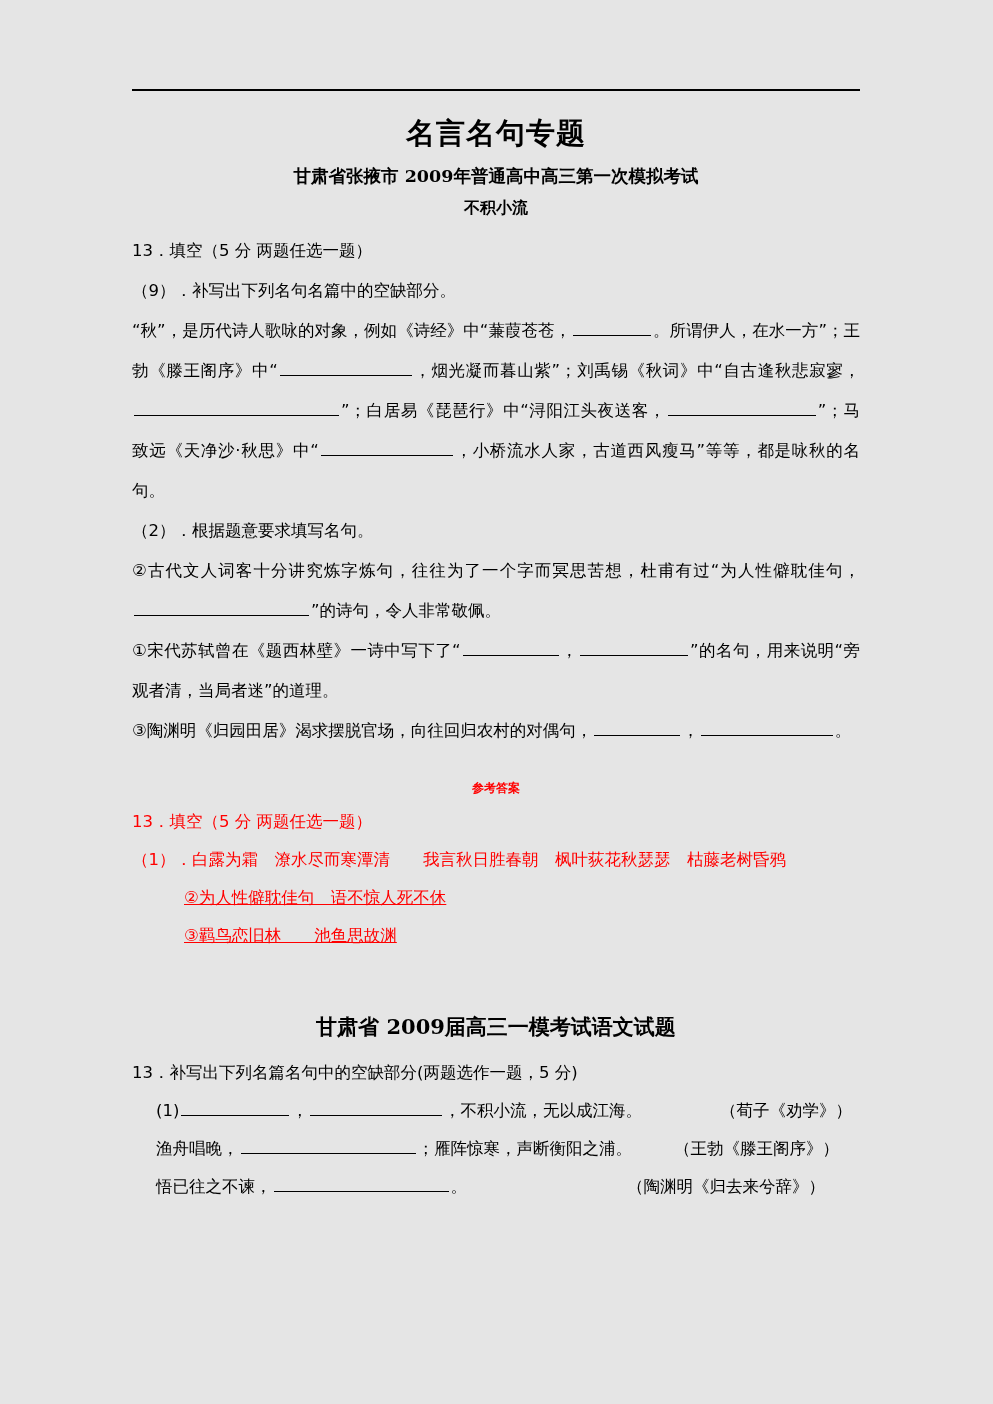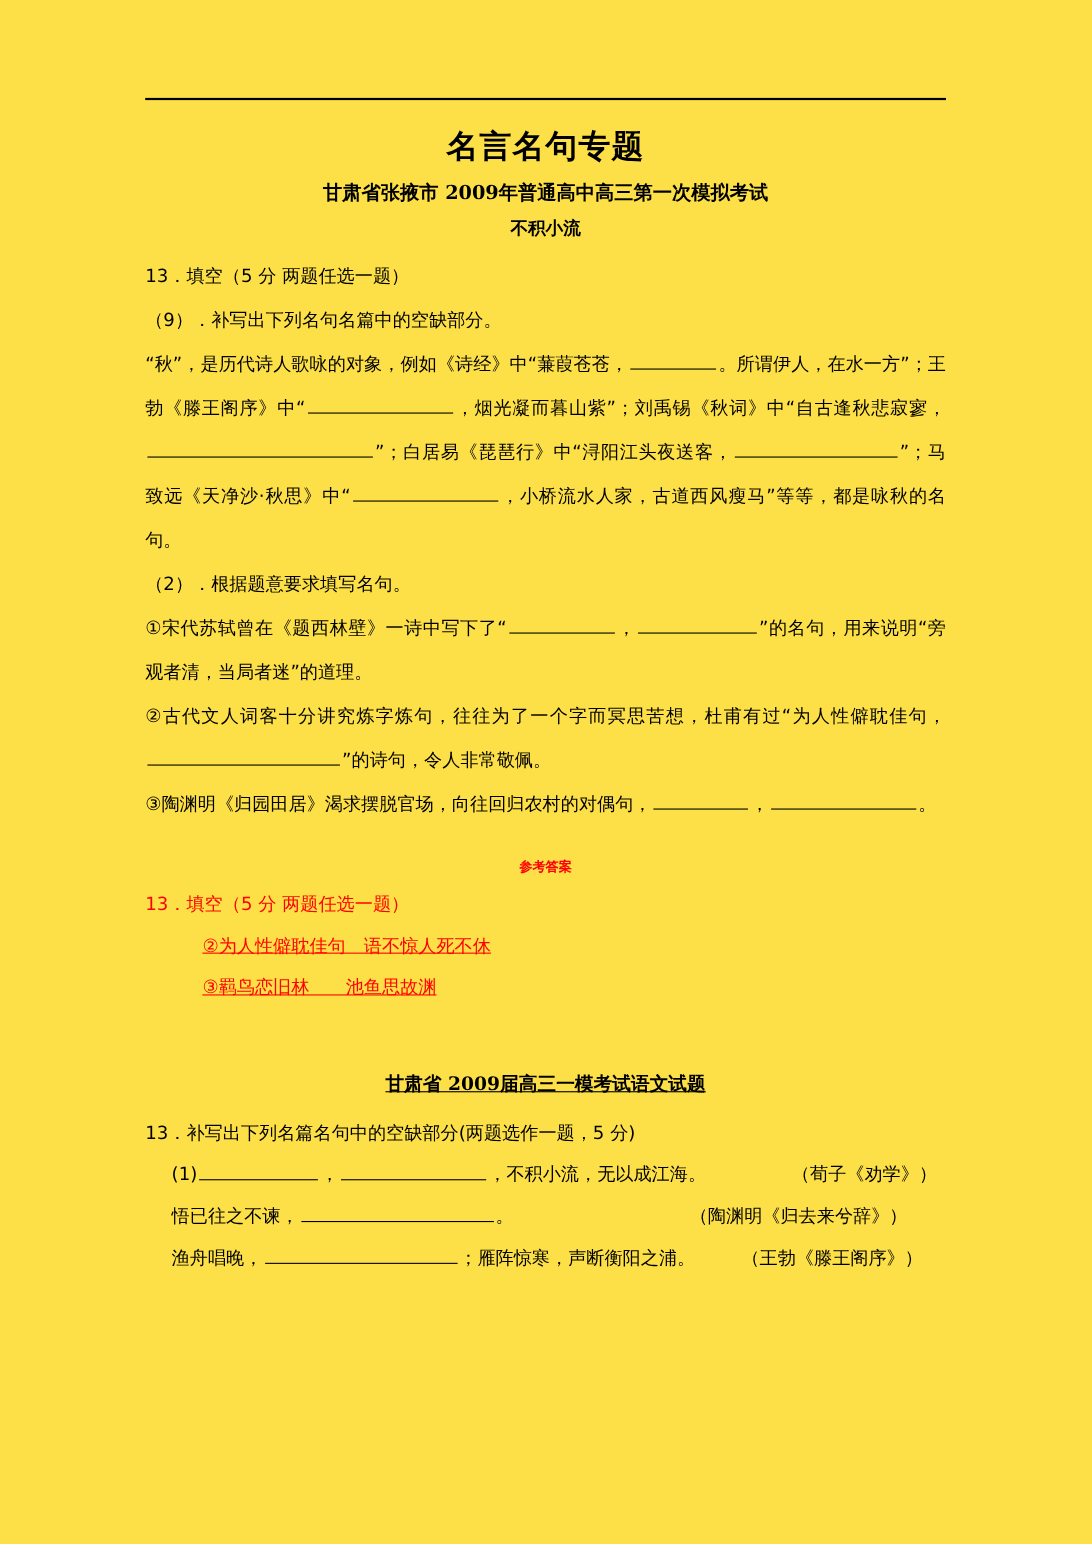--- a/index.html
+++ b/index.html
@@ -10,21 +10,21 @@
   }
   body {
     font-family: "DejaVu Sans", "Liberation Sans", sans-serif;
     color: #000000;
   }
   .page {
     position: relative;
     width: 993px;
     height: 1404px;
     margin: 0 auto;
-    background: #fde047;
+    background: #e5e5e5;
     overflow: hidden;
     box-sizing: border-box;
   }
   .content {
     position: absolute;
     left: 132px;
     top: 0;
     width: 728px;
   }
 
@@ -108,24 +108,23 @@
     margin: 0;
     white-space: pre-wrap;
   }
   .ans-indent { padding-left: 52px; text-decoration: underline; }
 
   
   .section2-title {
     text-align: center;
     font-family: "DejaVu Serif", "Liberation Serif", serif;
     font-weight: bold;
-    font-size: 17px;
+    font-size: 21px;
     margin-top: 58px;
     line-height: 1.3;
-    text-decoration: underline;
   }
   .q-line {
     font-size: 16.5px;
     line-height: 38px;
     margin: 0;
     position: relative;
     white-space: pre;
   }
   .q-line.first { margin-top: 14px; }
   .q-line .cite {
@@ -145,37 +144,38 @@
     <div class="sub-title2">不积小流</div>
 
     <p class="para spaced">13．填空（5 分 两题任选一题）</p>
 
     <p class="para">（9）．补写出下列名句名篇中的空缺部分。</p>
 
     <p class="para"><span>“秋”，是历代诗人歌咏的对象，例如《诗经》中“蒹葭苍苍，</span><span class="blank b-sm"></span><span>。所谓伊人，在水一方”；王勃《滕王阁序》中“</span><span class="blank b-lg"></span><span>，烟光凝而暮山紫”；刘禹锡《秋词》中“自古逢秋悲寂寥，</span><span class="blank b-xxl"></span><span>”；白居易《琵琶行》中“浔阳江头夜送客，</span><span class="blank b-mid"></span><span>”；马致远《天净沙·秋思》中“</span><span class="blank b-lg"></span><span>，小桥流水人家，古道西风瘦马”等等，都是咏秋的名句。</span></p>
 
     <p class="para">（2）．根据题意要求填写名句。</p>
 
+    <p class="para"><span>②古代文人词客十分讲究炼字炼句，往往为了一个字而冥思苦想，杜甫有过“为人性僻耽佳句，</span><span class="blank b-xl"></span><span>”的诗句，令人非常敬佩。</span></p>
+
     <p class="para"><span>①宋代苏轼曾在《题西林壁》一诗中写下了“</span><span class="blank b-w2"></span><span>，</span><span class="blank b-md"></span><span>”的名句，用来说明“旁观者清，当局者迷”的道理。</span></p>
-
-    <p class="para"><span>②古代文人词客十分讲究炼字炼句，往往为了一个字而冥思苦想，杜甫有过“为人性僻耽佳句，</span><span class="blank b-xl"></span><span>”的诗句，令人非常敬佩。</span></p>
 
     <p class="para"><span>③陶渊明《归园田居》渴求摆脱官场，向往回归农村的对偶句，</span><span class="blank b-w1"></span><span>，</span><span class="blank b-lg"></span><span>。</span></p>
 
     <div class="answer-head">参考答案</div>
 
     <p class="ans">13．填空（5 分 两题任选一题）</p>
+    <p class="ans">（1）．白露为霜　潦水尽而寒潭清　　我言秋日胜春朝　枫叶荻花秋瑟瑟　枯藤老树昏鸦</p>
     <p class="ans ans-indent">②为人性僻耽佳句　语不惊人死不休</p>
     <p class="ans ans-indent">③羁鸟恋旧林　　池鱼思故渊</p>
 
     <div class="section2-title">甘肃省 2009届高三一模考试语文试题</div>
 
     <p class="q-line first">13．补写出下列名篇名句中的空缺部分(两题选作一题，5 分)</p>
 
     <p class="q-line"><span style="display:inline-block;width:24px"></span><span>(1)</span><span class="blank b-md"></span><span>，</span><span class="blank b-lg"></span><span>，不积小流，无以成江海。</span><span style="display:inline-block;width:78px"></span><span class="cite">（荀子《劝学》）</span></p>
 
+    <p class="q-line"><span style="display:inline-block;width:24px"></span><span>渔舟唱晚，</span><span class="blank b-xl"></span><span>；雁阵惊寒，声断衡阳之浦。</span><span style="display:inline-block;width:42px"></span><span class="cite">（王勃《滕王阁序》）</span></p>
+
     <p class="q-line"><span style="display:inline-block;width:24px"></span><span>悟已往之不谏，</span><span class="blank b-xl"></span><span>。</span><span style="display:inline-block;width:160px"></span><span class="cite">（陶渊明《归去来兮辞》）</span></p>
-
-    <p class="q-line"><span style="display:inline-block;width:24px"></span><span>渔舟唱晚，</span><span class="blank b-xl"></span><span>；雁阵惊寒，声断衡阳之浦。</span><span style="display:inline-block;width:42px"></span><span class="cite">（王勃《滕王阁序》）</span></p>
 
 
   </div>
 </div>
 
 </body></html>

